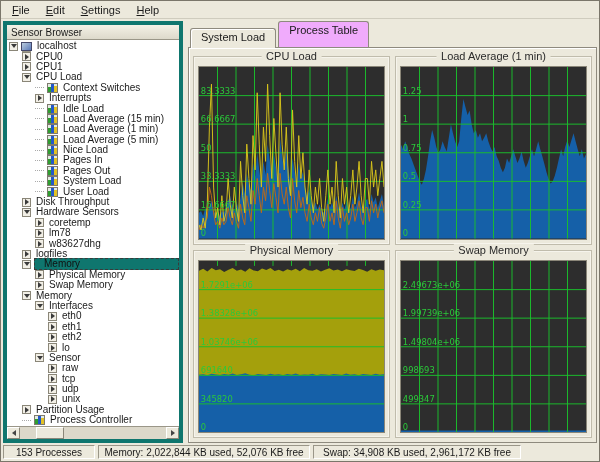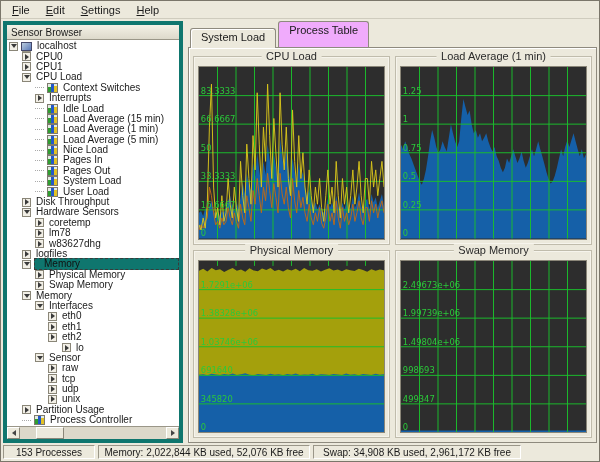--- a/index.html
+++ b/index.html
@@ -220,21 +220,21 @@
           <span class="tlabel">eth0</span>
         </div>
         <div class="trow" style="padding-left: 41px;">
           <span class="tgl col"></span>
           <span class="tlabel">eth1</span>
         </div>
         <div class="trow" style="padding-left: 41px;">
           <span class="tgl col"></span>
           <span class="tlabel">eth2</span>
         </div>
-        <div class="trow" style="padding-left: 55px;">
+        <div class="trow" style="padding-left: 41px;">
           <span class="tgl col"></span>
           <span class="tlabel">lo</span>
         </div>
         <div class="trow" style="padding-left: 28px;">
           <span class="tgl exp"></span>
           <span class="tlabel">Sensor</span>
         </div>
         <div class="trow" style="padding-left: 41px;">
           <span class="tgl col"></span>
           <span class="tlabel">raw</span>

